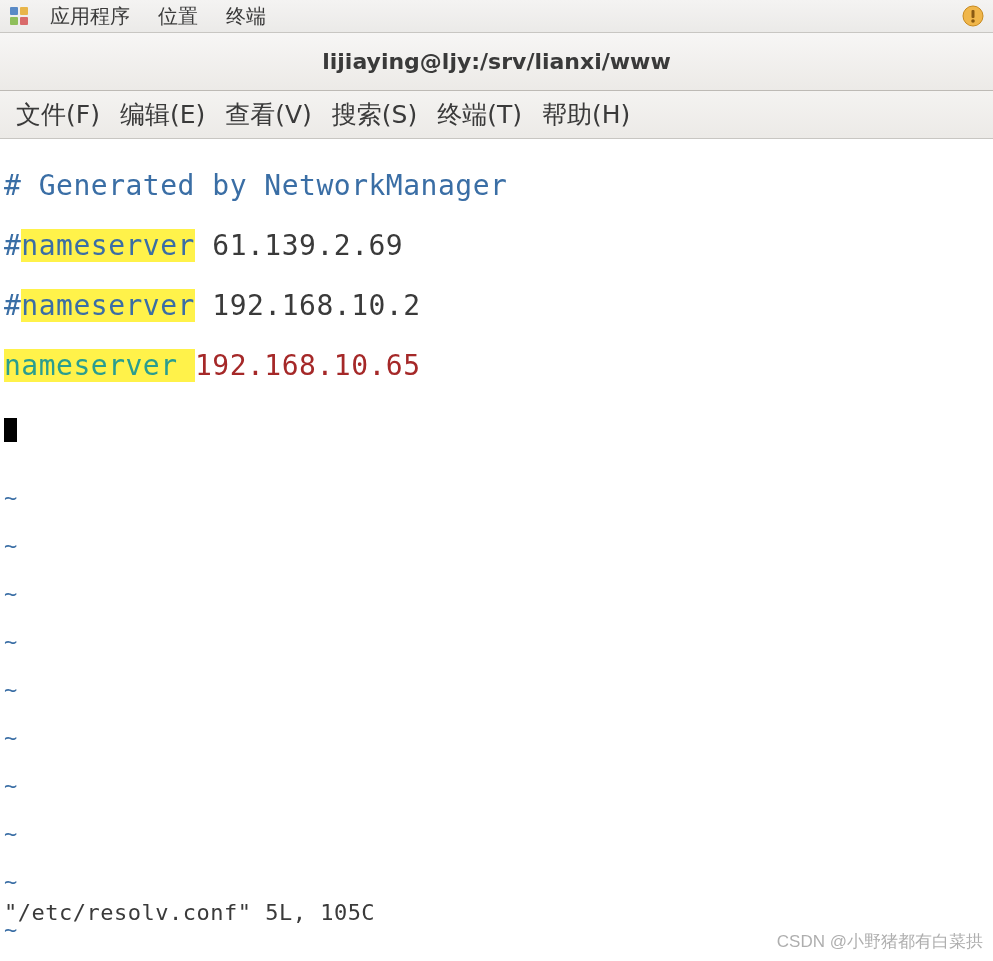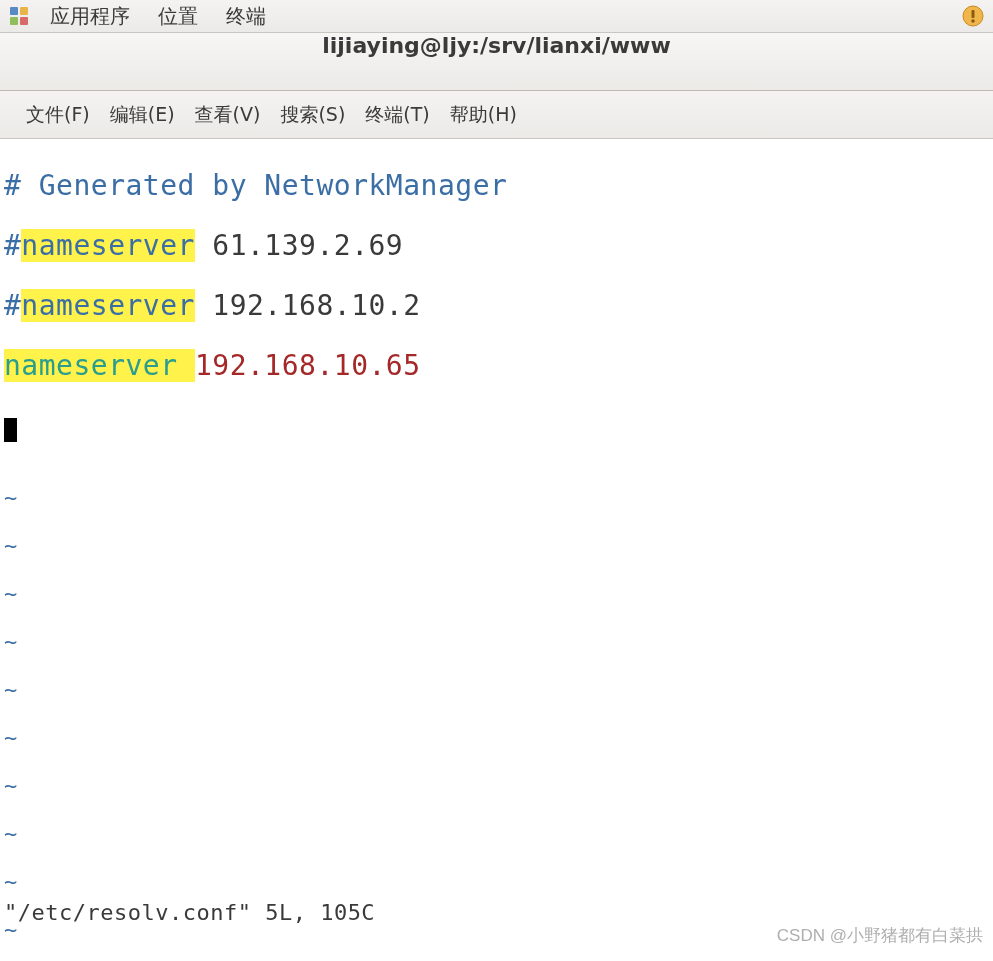--- a/index.html
+++ b/index.html
@@ -50,33 +50,34 @@
       display: inline-flex;
       align-items: center;
       justify-content: center;
       margin-left: 4px;
     }
     .window-title-bar {
       height: 58px;
       background: linear-gradient(to bottom, #f7f6f5 0%, #eceae7 100%);
       border-bottom: 1px solid #bdbab5;
       display: flex;
+      align-items: center;
       justify-content: center;
       font-size: 22px;
       font-weight: bold;
       color: #3a3a3a;
     }
     .menu-bar {
       height: 48px;
       background: linear-gradient(to bottom, #f4f3f1 0%, #eceae7 100%);
       border-bottom: 1px solid #c8c6c2;
       display: flex;
       align-items: center;
-      padding: 0 16px;
-      font-size: 19px;
+      padding: 0 6px;
+      font-size: 25px;
       color: #3a3a3a;
     }
     .menu-bar .menu-item {
       padding: 6px 10px;
       cursor: pointer;
     }
     .terminal-area {
       font-family: "DejaVu Sans Mono", "Courier New", monospace;
       font-size: 28px;
       line-height: 30px;
@@ -121,21 +122,21 @@
       position: absolute;
       bottom: 36px;
       left: 4px;
       font-family: "DejaVu Sans Mono", "Courier New", monospace;
       font-size: 22px;
       color: #3a3a3a;
       letter-spacing: 0.5px;
     }
     .watermark {
       position: absolute;
-      bottom: 14px;
+      bottom: 8px;
       right: 10px;
       font-size: 17px;
       color: rgba(120,120,120,0.6);
       font-family: "Microsoft YaHei", sans-serif;
     }
     .tilde-container {
       padding: 0 4px;
       font-family: "DejaVu Sans Mono", "Courier New", monospace;
       font-size: 22px;
       line-height: 48px;

